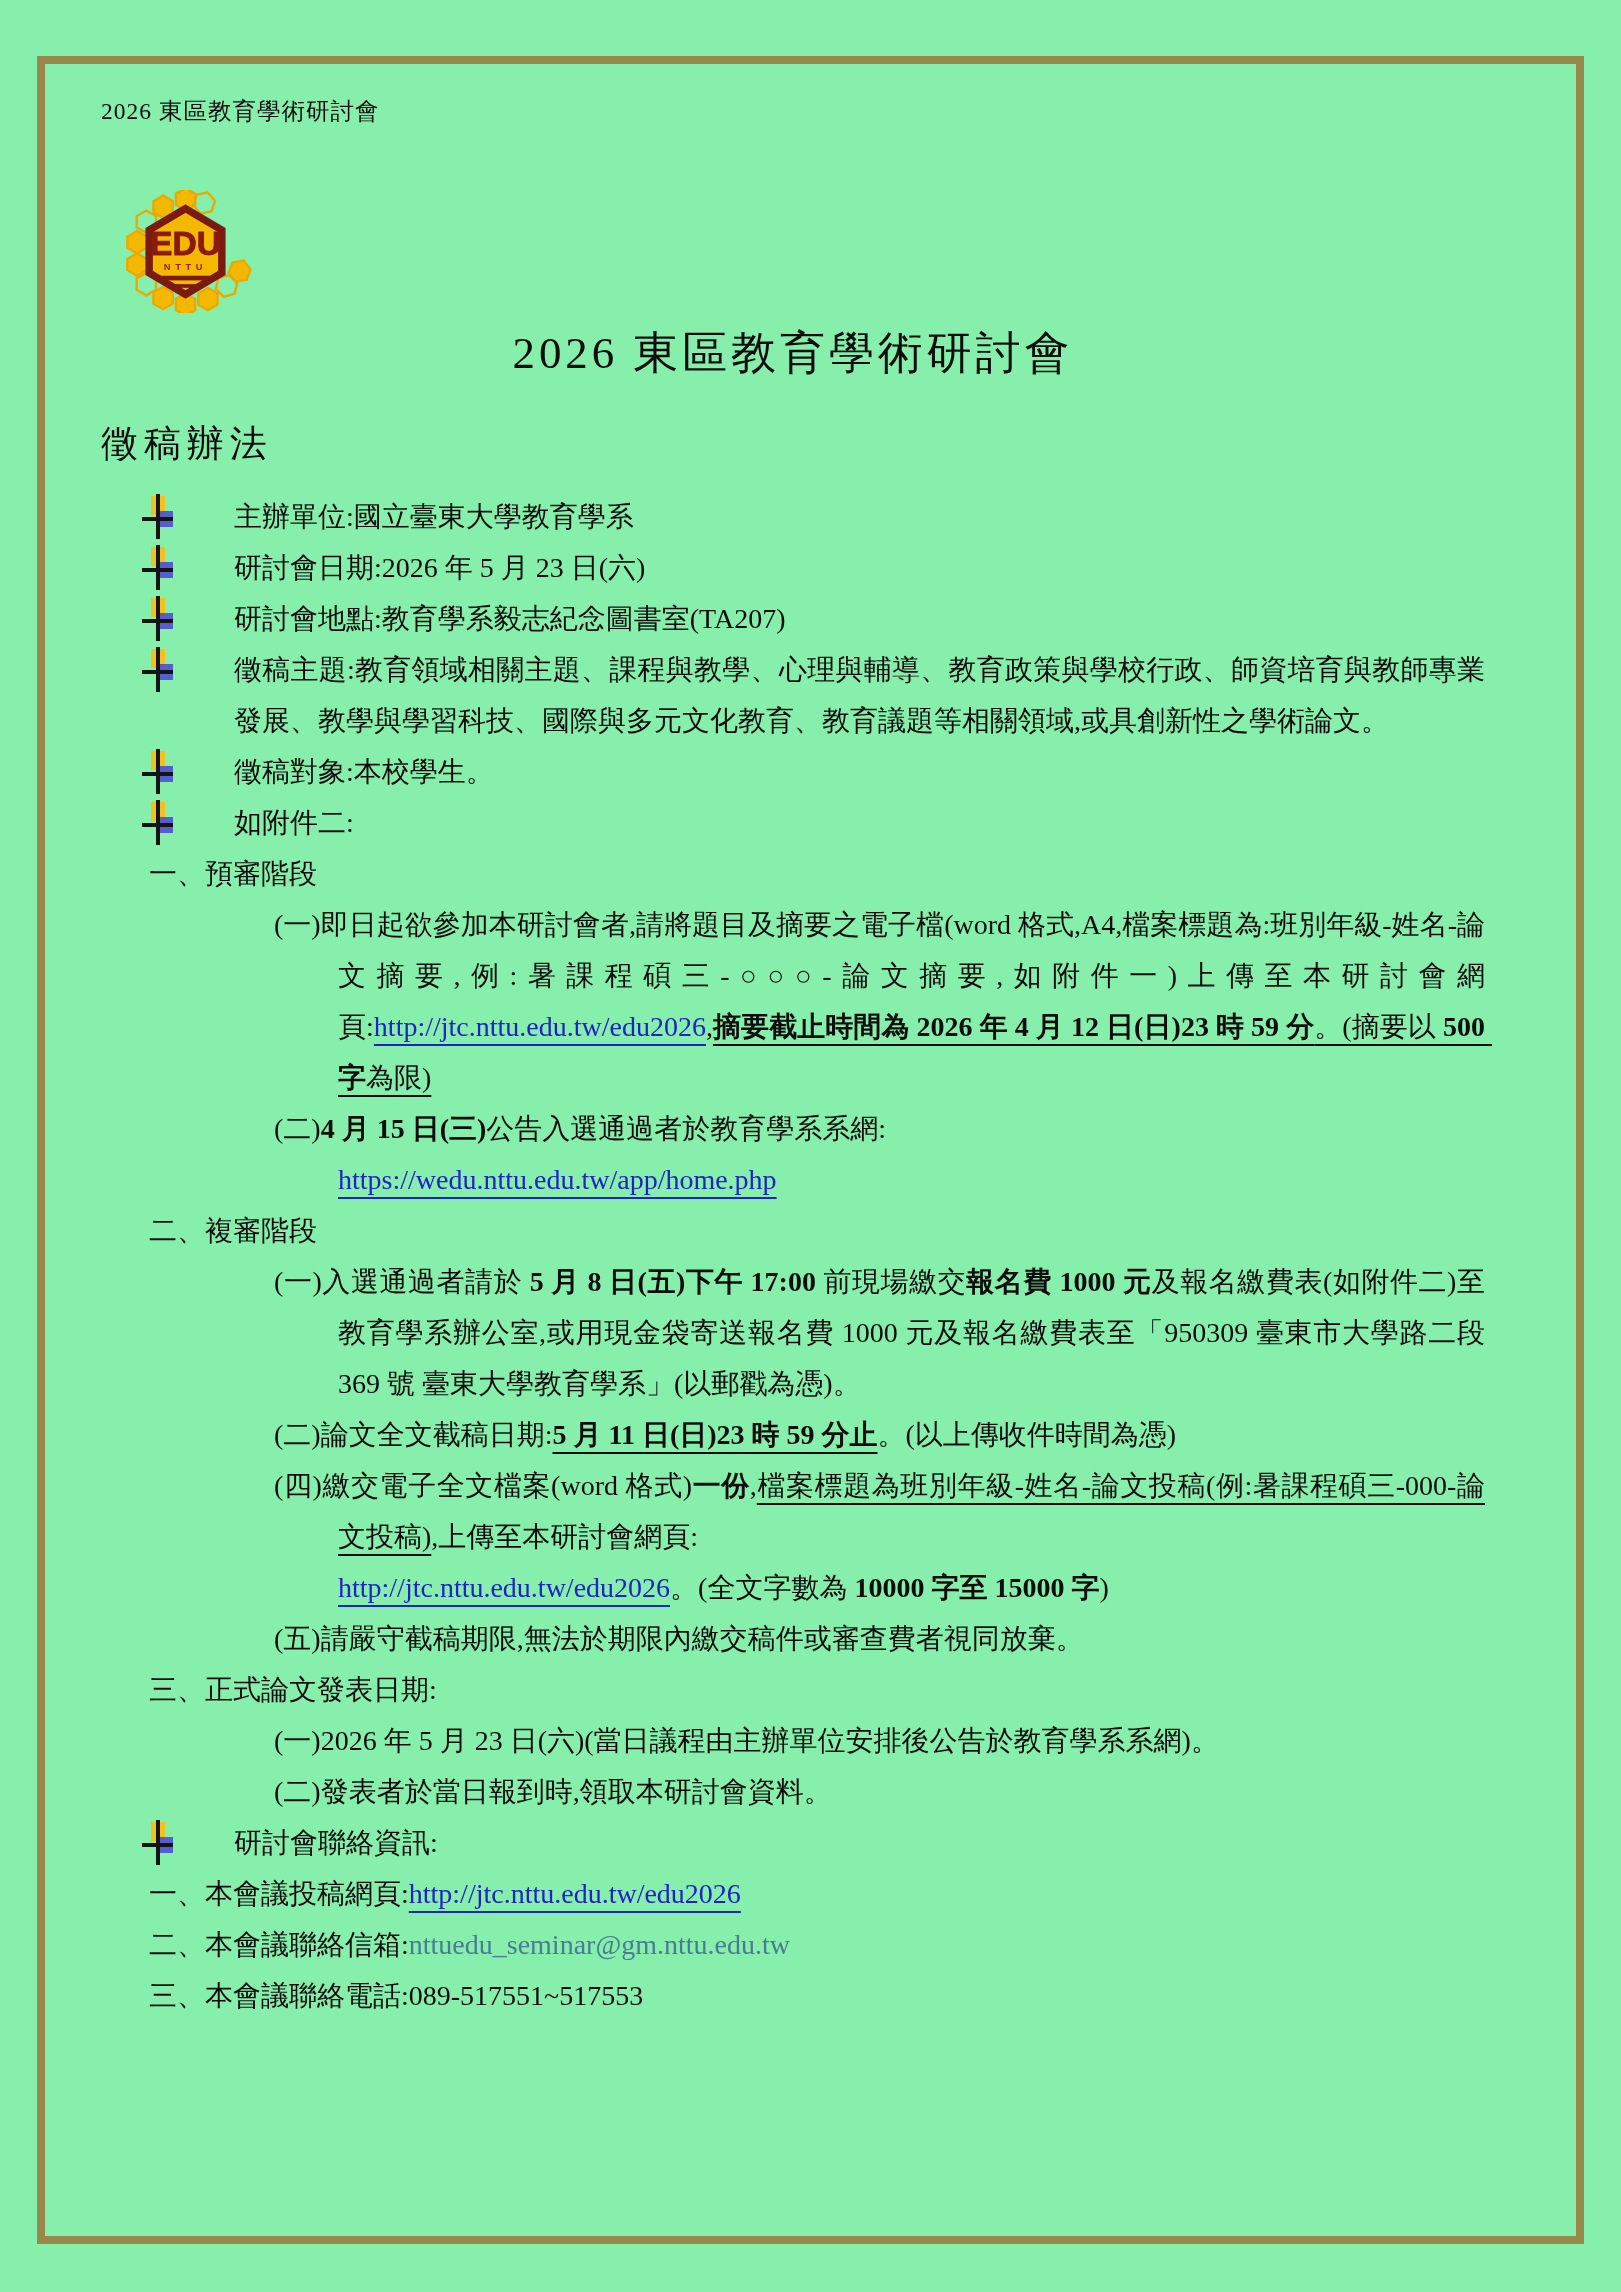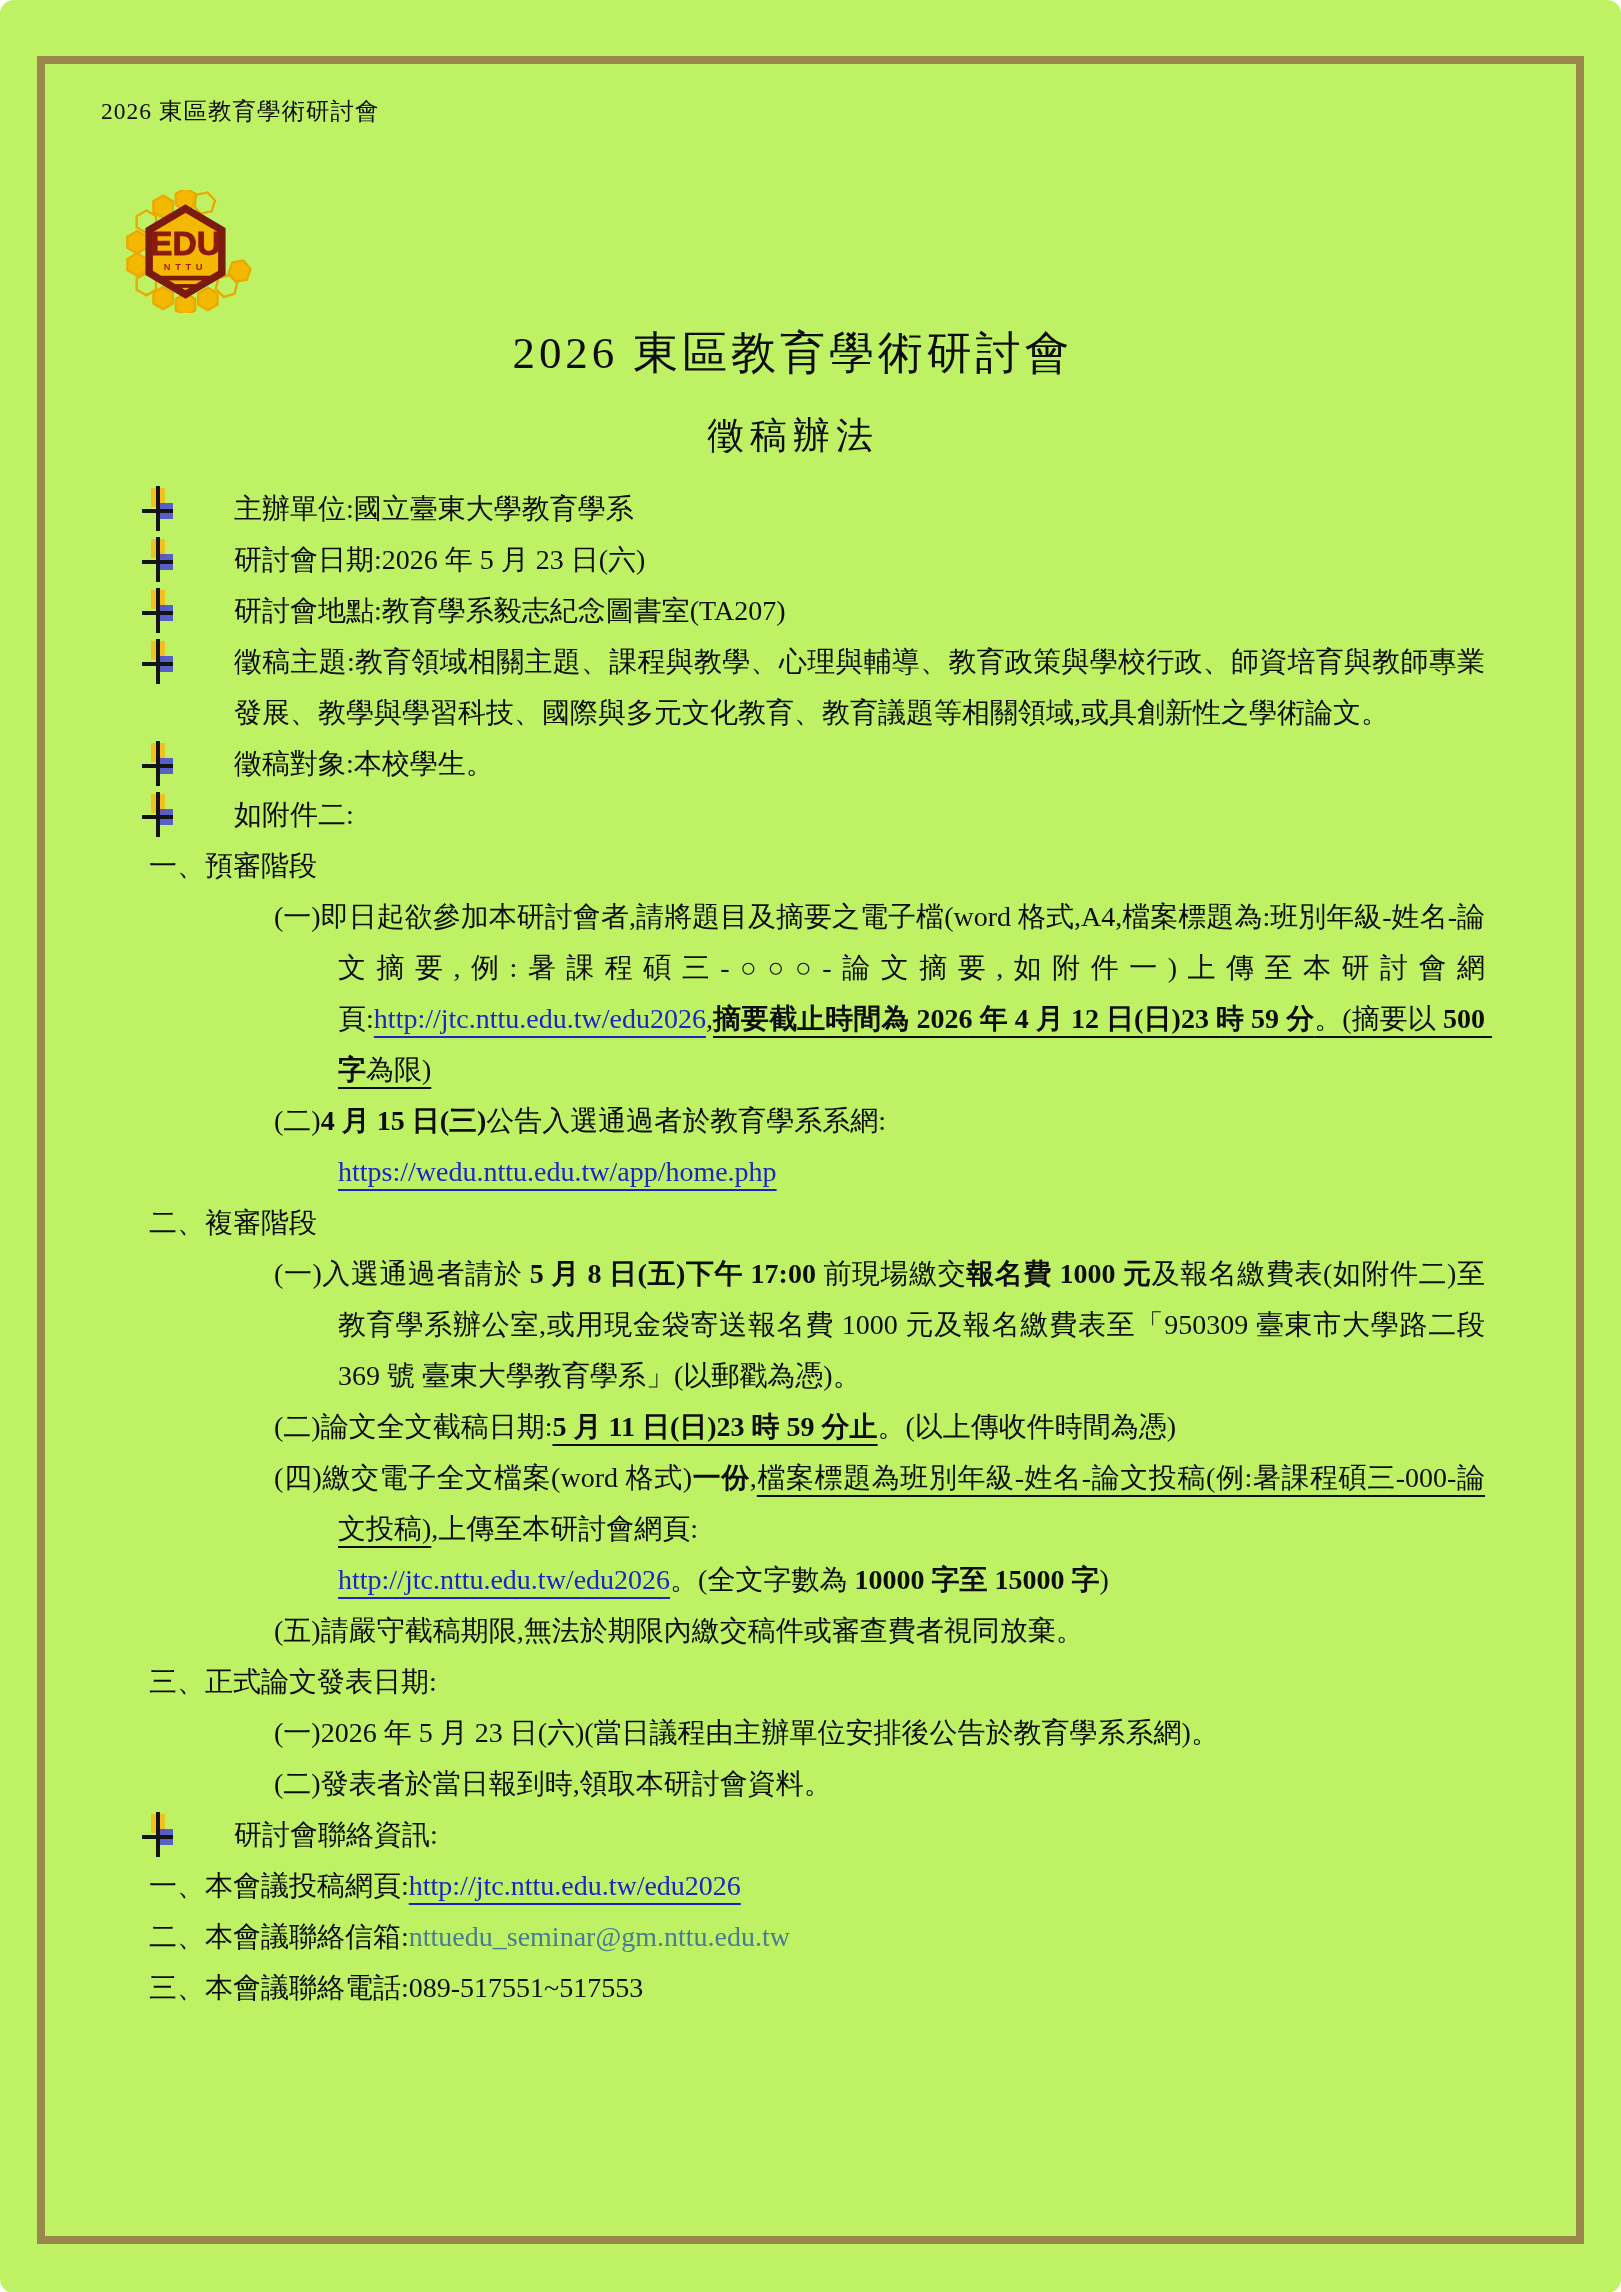--- a/index.html
+++ b/index.html
@@ -1,40 +1,40 @@
 <!DOCTYPE html>
 <html style="--link: #2121c8; --email: #4a7b96; --red: #a01010; --gold: #98884c; --bul-yellow: #f2c120; --bul-red: #e87272; --bul-blue: #4d4fd0;"><head>
 <meta charset="utf-8">
 <style>
   html,body{margin:0;padding:0;}
   body{
     background:#ffffff;
     font-family:"Liberation Serif","DejaVu Serif",serif;
     width:1621px;height:2293px;position:relative;overflow:hidden;
   }
-  .page{position:absolute;inset:0;background:#bef264;border-radius:14px;}
+  .page{position:absolute;inset:0;background:#86efac;}
   .frame{
     position:absolute;left:37px;top:56px;right:37px;bottom:49px;
     border:8.8px solid var(--gold,#98884c);
     pointer-events:none;
   }
   .content{
     position:absolute;left:101px;top:96px;width:1384px;
     color:#0d0d0d;
   }
   .header-note{
     font-size:23.5px;line-height:31px;letter-spacing:1px;
   }
   .logo-wrap{text-align:left;margin-top:63px;height:123px;}
   .doc-title{
     text-align:center;font-size:45px;line-height:61px;margin-top:9.8px;
     letter-spacing:3.9px;
   }
   .doc-subtitle{
-    text-align:center;font-size:37px;line-height:49px;margin-top:27px;
+    text-align:left;font-size:37px;line-height:49px;margin-top:35px;
     letter-spacing:5.9px;
   }
   .body-blocks{margin-top:23.5px;font-size:28px;line-height:51px;}
   .block{text-align:justify;gap:24px;}
   .block.bullet{display:flex;align-items:flex-start;}
   .block.bullet .btext{flex:1 1 auto;text-align:justify;}
   .block.l1{margin-left:48px;text-align:left;}
   .block.l2{margin-left:173px;padding-left:64px;text-indent:-64px;}
   .bicon{position:relative;display:inline-block;width:31px;height:45px;
     flex:0 0 31px;margin-left:41px;margin-right:37px;margin-top:2.9px;}

